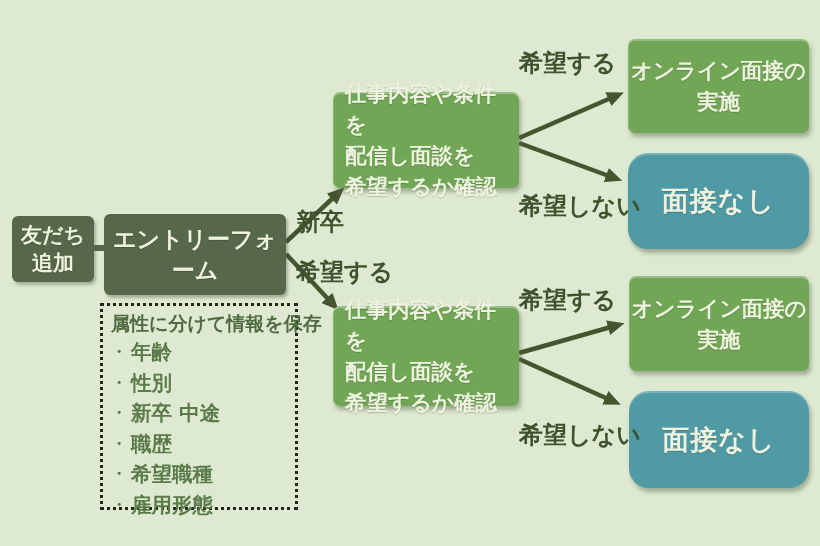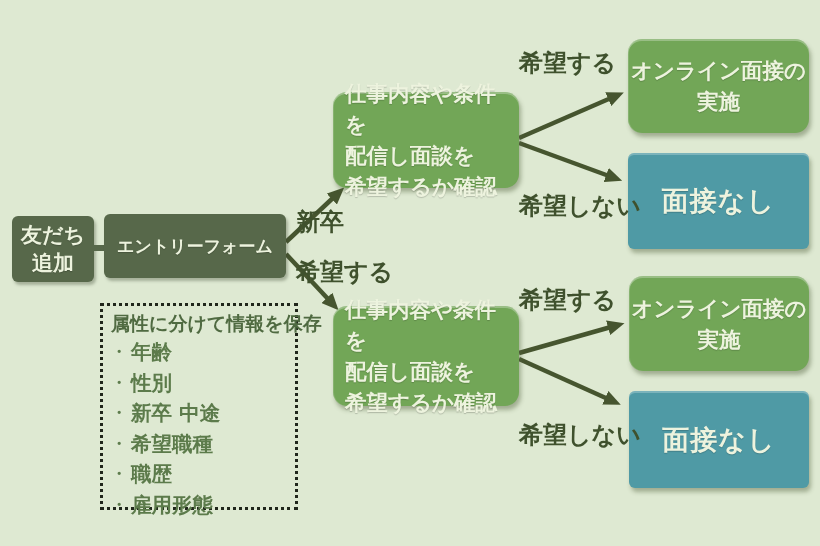--- a/index.html
+++ b/index.html
@@ -10,27 +10,27 @@
   }
   html,body{margin:0;padding:0;}
   body{font-family:"DejaVu Sans",sans-serif;}
   .canvas{position:relative;width:820px;height:546px;background:var(--background);overflow:hidden;}
   .arrows{position:absolute;left:0;top:0;width:820px;height:546px;}
   .node{position:absolute;display:flex;flex-direction:column;justify-content:center;
         color:var(--node_text);font-weight:bold;text-shadow:0 1px 1px rgba(0,0,0,.18);
         box-sizing:border-box;}
   .node.dark{background:var(--node_dark);border-radius:6px;align-items:center;text-align:center;
         box-shadow:2px 3px 3px rgba(60,72,48,.35);}
-  .node.green{background:var(--node_green);border-radius:14px;
+  .node.green{background:var(--node_green);border-radius:7px;
         box-shadow:inset 0 2px 0 rgba(255,255,255,.28), inset 1px 0 0 rgba(255,255,255,.15), 2px 4px 4px rgba(86,102,66,.45);}
-  .node.teal{background:var(--node_teal);border-radius:6px;align-items:center;text-align:center;
+  .node.teal{background:var(--node_teal);border-radius:20px;align-items:center;text-align:center;
         box-shadow:inset 0 2px 0 rgba(255,255,255,.25), 2px 4px 4px rgba(86,102,66,.45);}
   .node-friend{left:12px;top:216px;width:82px;height:66px;font-size:21px;line-height:28px;}
   .connector{position:absolute;left:92px;top:245px;width:16px;height:6px;background:var(--node_dark);}
-  .node-entry{left:104px;top:214px;width:182px;height:64px;font-size:17px;}
+  .node-entry{left:104px;top:214px;width:182px;height:81px;font-size:23px;}
   .node-confirm-top{left:333px;top:92px;width:186px;height:96px;font-size:21.5px;line-height:31px;padding:6px 12px;}
   .node-confirm-bottom{left:333px;top:306px;width:186px;height:100px;font-size:21.5px;line-height:31px;padding:6px 12px;}
   .node-online-top{left:628px;top:39px;width:181px;height:94px;font-size:21.5px;line-height:31px;align-items:center;text-align:center;}
   .node-noiv-top{left:628px;top:153px;width:181px;height:96px;font-size:27px;letter-spacing:1px;}
   .node-online-bottom{left:629px;top:276px;width:180px;height:95px;font-size:21.5px;line-height:31px;align-items:center;text-align:center;}
   .node-noiv-bottom{left:629px;top:391px;width:180px;height:97px;font-size:27px;letter-spacing:1px;}
   .edge-label{position:absolute;color:var(--edge_label_text);font-weight:bold;font-size:24px;white-space:nowrap;}
   .lbl-shinsotsu{left:296px;top:206px;}
   .lbl-chuto{left:296px;top:256px;}
   .lbl-wish-yes-top{left:519px;top:47px;}
@@ -112,19 +112,19 @@
   <div class="edge-label lbl-wish-no-top">希望しない</div>
   <div class="edge-label lbl-wish-yes-bottom">希望する</div>
   <div class="edge-label lbl-wish-no-bottom">希望しない</div>
 
   <div class="attr-panel">
     <div class="attr-title">属性に分けて情報を保存</div>
     <ul class="attr-list">
       <li><span class="bullet">・</span><span>年齢</span></li>
       <li><span class="bullet">・</span><span>性別</span></li>
       <li><span class="bullet">・</span><span>新卒 中途</span></li>
+      <li><span class="bullet">・</span><span>職歴</span></li>
       <li><span class="bullet">・</span><span>希望職種</span></li>
-      <li><span class="bullet">・</span><span>職歴</span></li>
       <li><span class="bullet">・</span><span>雇用形態</span></li>
     </ul>
   </div>
 
 </div>
 
 </body></html>

